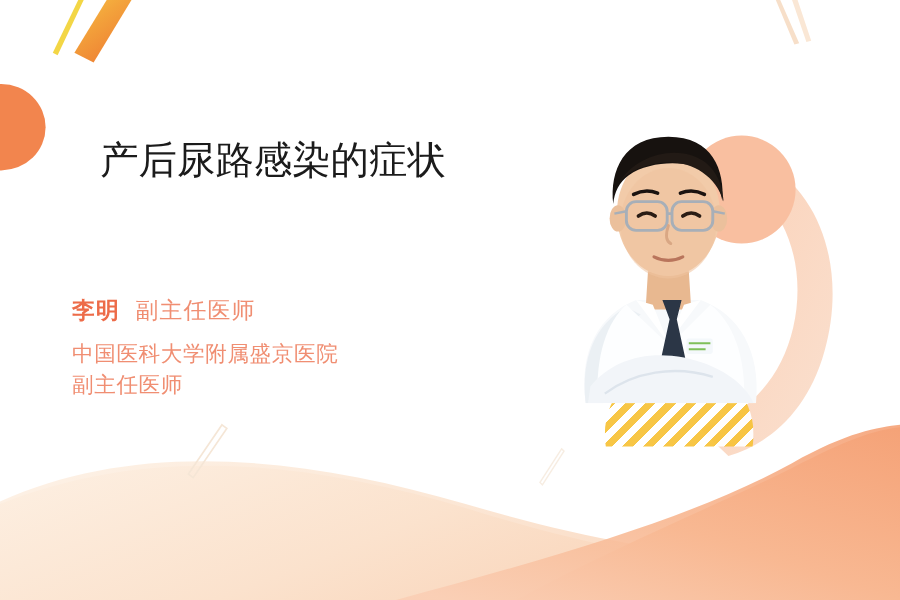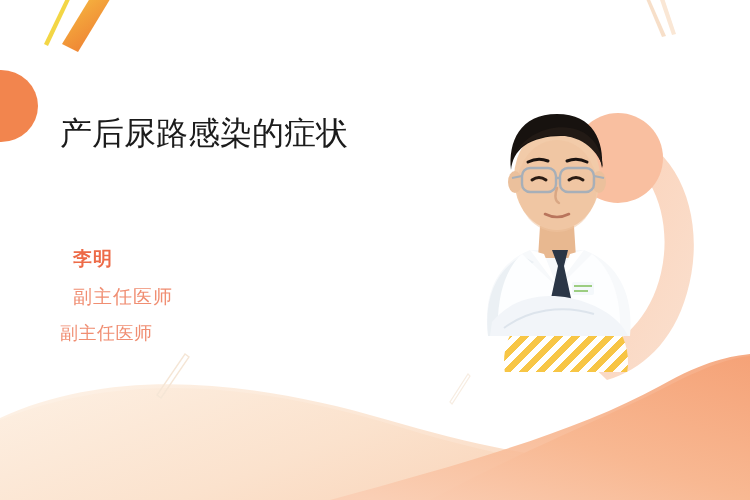--- a/index.html
+++ b/index.html
@@ -98,32 +98,31 @@
   }
   #title {
     font-size: 32px;
     line-height: 42px;
     color: #1b1b1b;
     font-weight: 400;
     letter-spacing: 0px;
     margin: 0;
     width: 335px;
     word-break: break-all;
+    text-align: center;
   }
   #meta {
     position: absolute;
     left: 60px; top: 246px;
     width: 380px;
   }
   .name-row {
     display: flex;
     align-items: baseline;
-    gap: 12px;
     margin-bottom: 10px;
-    flex-direction: column;
   }
   #doctor-name {
     font-size: 19px;
     font-weight: bold;
     color: #ED6B48;
     letter-spacing: 1px;
   }
   #doctor-title {
     font-size: 19px;
     font-weight: 400;
@@ -255,16 +254,17 @@
 
   <div id="text-block">
     <h1 id="title">产后尿路感染的症状</h1>
   </div>
 
   <div id="meta">
     <div class="name-row">
       <span id="doctor-name">李明</span>
       <span id="doctor-title">副主任医师</span>
     </div>
+    <div id="hospital">中国医科大学附属盛京医院</div>
     <div id="department">副主任医师</div>
   </div>
 
 </div>
 
 </body></html>

